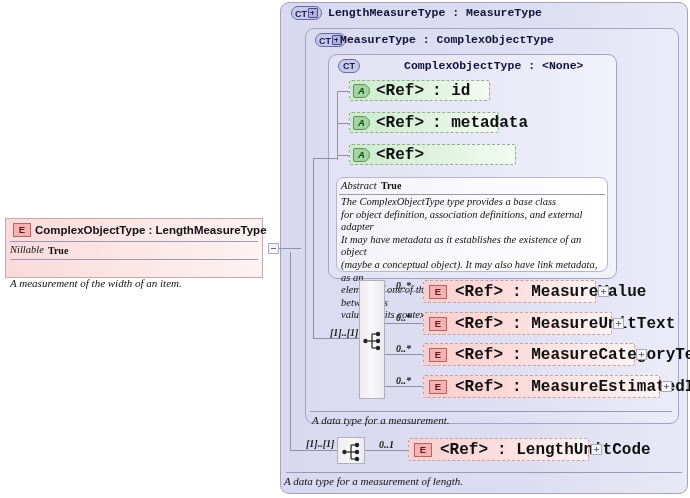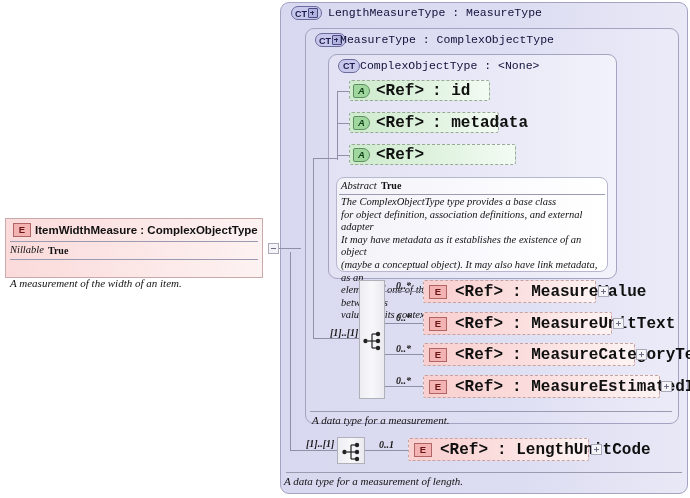--- a/index.html
+++ b/index.html
@@ -87,21 +87,21 @@
     width: 4px; height: 1px; background: #2a2a55;
   }
   .ctbadge .pl::after {
     content: ""; position: absolute; left: 2.5px; top: 1.5px;
     width: 1px; height: 4px; background: #2a2a55;
   }
 
   .cttitle {
     position: absolute;
     font-size: 11.5px;
-    font-weight: normal;
+    font-weight: bold;
     font-family: "Liberation Mono", monospace;
     color: #11113a;
     white-space: nowrap;
   }
 
   
   .whitepanel {
     position: absolute;
     box-sizing: border-box;
     border: 1px solid #b6b6cc;
@@ -250,21 +250,21 @@
   <div class="cttitle" style="left:328px; top:6px;">LengthMeasureType : MeasureType</div>
 
   <div class="ctbox inner2" style="left:305px; top:28px; width:374px; height:396px;"></div>
 
   <div class="ctbadge" style="left:315px; top:33px;">CT<span class="pl"></span></div>
   <div class="cttitle" style="left:340px; top:33px;">MeasureType : ComplexObjectType</div>
 
   <div class="ctbox inner3" style="left:328px; top:54px; width:289px; height:225px;"></div>
 
   <div class="ctbadge" style="left:338px; top:59px; padding:0 4px;">CT</div>
-  <div class="cttitle" style="left:360px; top:59px;">ComplexObjectType : &lt;None&gt;</div>
+  <div class="cttitle" style="left:360px; top:59px;padding-left:44px;">ComplexObjectType : &lt;None&gt;</div>
 
   <div class="vline" style="left:337px; top:91px; height:69px;"></div>
   <div class="hline" style="left:337px; top:91px; width:12px;"></div>
   <div class="hline" style="left:337px; top:123px; width:12px;"></div>
   <div class="hline" style="left:337px; top:155px; width:12px;"></div>
 
   <div class="attrow" style="left:349px; top:80px; width:141px;">
     <div class="attbadge">A</div>
     <div class="rowtext" style="left:26px;">&lt;Ref&gt;</div>
     <div class="rowtext" style="left:82px;">: id</div>
@@ -386,21 +386,21 @@
     <div class="rowtext" style="left:88px; top:4px;">: LengthUnitCode</div>
   </div>
   <div class="plusbox" style="left:591px; top:444px;"></div>
 
   <div class="sep" style="left:286px; top:472px; width:396px;"></div>
   <div class="docline" style="left:284px; top:475px;">A data type for a measurement of length.</div>
 
   <div class="mainbox" style="left:5px; top:218px; width:258px; height:60px;"></div>
 
   <div class="elbadge" style="left:13px; top:223px;">E</div>
-  <div class="maintitle" style="left:35px; top:224px;">ItemWidthMeasure : ComplexObjectType</div>
+  <div class="maintitle" style="left:35px; top:224px;">ComplexObjectType : LengthMeasureType</div>
 
   <div class="sep" style="left:10px; top:241px; width:248px;"></div>
   <div class="proplabel" style="left:10px; top:244px;">Nillable</div>
   <div class="propvalue" style="left:48px; top:245px;">True</div>
   <div class="sep" style="left:10px; top:259px; width:248px;"></div>
   <div class="docline" style="left:10px; top:277px;">A measurement of the width of an item.</div>
 
   <div class="minusbox" style="left:268px; top:243px;"></div>
   <div class="hline" style="left:279px; top:248px; width:22px;"></div>
 

